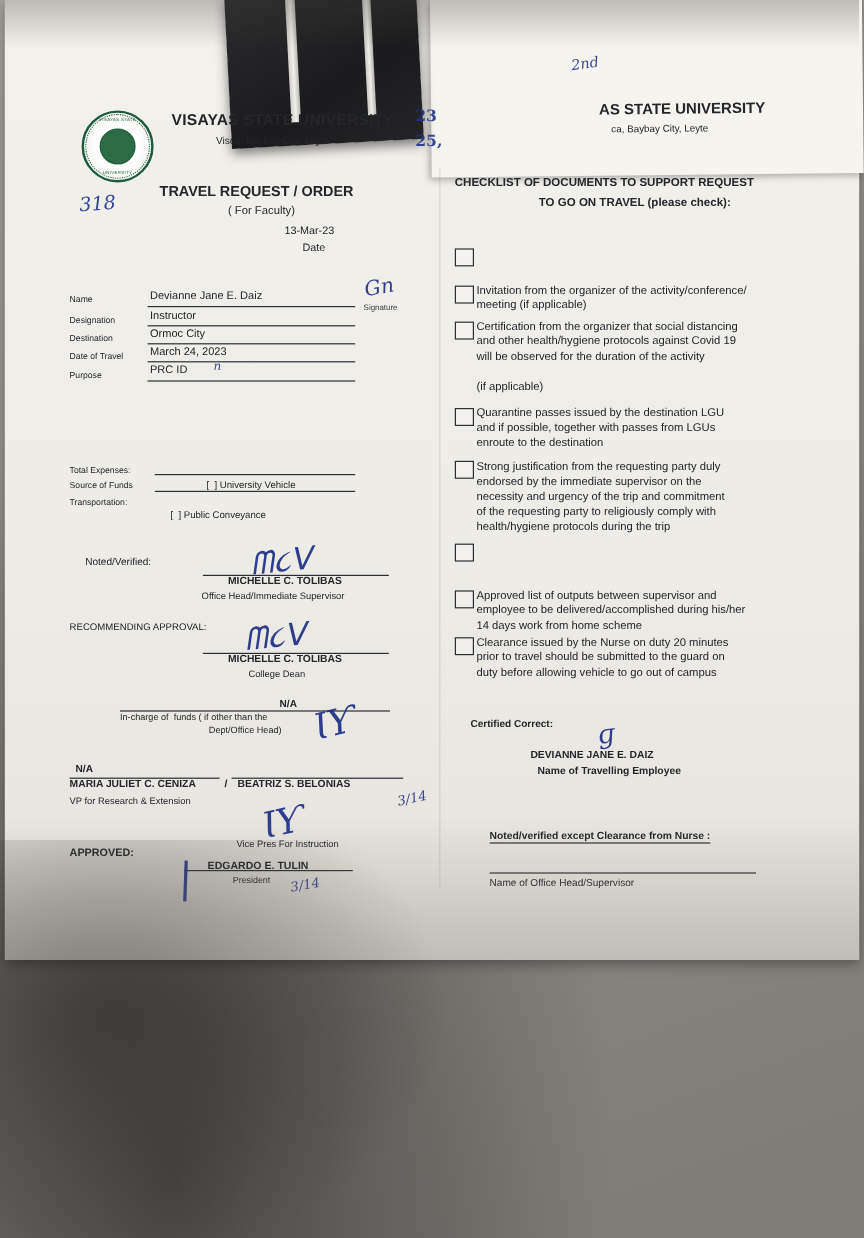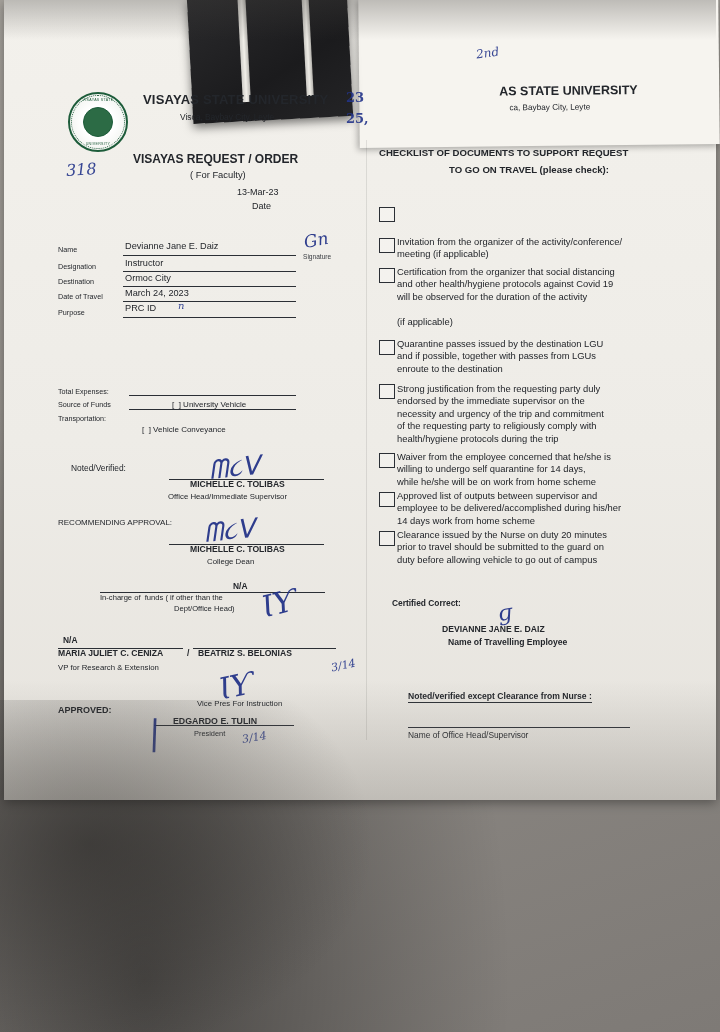--- a/index.html
+++ b/index.html
@@ -177,21 +177,21 @@
     <div class="seal">
       <div class="ring-text"></div>
       <div class="inner"></div>
       <div class="seal-label" style="top:4px;">VISAYAS STATE</div>
       <div class="seal-label" style="bottom:4px;">UNIVERSITY</div>
     </div>
 
     <div class="t b" style="left:139px; top:92px; font-size:13px; letter-spacing:0.2px;">VISAYAS STATE UNIVERSITY</div>
     <div class="t" style="left:176px; top:112px; font-size:8.4px;">Visca, Baybay City, Leyte</div>
 
-    <div class="t b" style="left:129px; top:152px; font-size:12px;">VISAYAS REQUEST / ORDER</div>
+    <div class="t b" style="left:129px; top:152px; font-size:12px;">TRAVEL REQUEST / ORDER</div>
     <div class="t" style="left:186px; top:169px; font-size:9.4px;">( For Faculty)</div>
     <div class="t" style="left:233px; top:187px; font-size:9px;">13-Mar-23</div>
     <div class="t" style="left:248px; top:201px; font-size:9px;">Date</div>
 
     <div class="t" style="left:299px; top:253px; font-size:6.6px; color:#3a3d42;">Signature</div>
 
     <div class="t" style="left:54px; top:245px; font-size:7.2px;">Name</div>
     <div class="t" style="left:121px; top:241px; font-size:9.2px;">Devianne Jane E. Daiz</div>
     <div class="line" style="left:119px; top:255px; width:173px;"></div>
 
@@ -212,21 +212,21 @@
     <div class="line" style="left:119px; top:317px; width:173px;"></div>
 
     <div class="t" style="left:54px; top:387px; font-size:7.2px;">Total Expenses:</div>
     <div class="line" style="left:125px; top:395px; width:167px;"></div>
 
     <div class="t" style="left:54px; top:400px; font-size:7.2px;">Source of Funds</div>
     <div class="line" style="left:125px; top:409px; width:167px;"></div>
 
     <div class="t" style="left:54px; top:414px; font-size:7.2px;">Transportation:</div>
     <div class="t" style="left:138px; top:400px; font-size:8px;padding-left:30px;">[  ] University Vehicle</div>
-    <div class="t" style="left:138px; top:425px; font-size:8px;">[  ] Vehicle Conveyance</div>
+    <div class="t" style="left:138px; top:425px; font-size:8px;">[  ] Public Conveyance</div>
 
     <div class="t" style="left:54px; top:463px; font-size:8.4px;margin-left:13px;">Noted/Verified:</div>
     <div class="line" style="left:165px; top:479px; width:155px;"></div>
     <div class="t b" style="left:186px; top:479px; font-size:8.6px;">MICHELLE C. TOLIBAS</div>
     <div class="t" style="left:164px; top:492px; font-size:7.8px;">Office Head/Immediate Supervisor</div>
 
     <div class="t" style="left:54px; top:518px; font-size:8px;">RECOMMENDING APPROVAL:</div>
     <div class="line" style="left:165px; top:544px; width:155px;"></div>
     <div class="t b" style="left:186px; top:544px; font-size:8.6px;">MICHELLE C. TOLIBAS</div>
     <div class="t" style="left:203px; top:557px; font-size:7.8px;">College Dean</div>
@@ -274,23 +274,20 @@
 enroute to the destination</div>
 
     <div class="box" style="left:375px; top:384px; width:14px; height:13px;"></div>
     <div class="t chk-label" style="left:393px; top:383px;">Strong justification from the requesting party duly
 endorsed by the immediate supervisor on the
 necessity and urgency of the trip and commitment
 of the requesting party to religiously comply with
 health/hygiene protocols during the trip</div>
 
     <div class="box" style="left:375px; top:453px; width:14px; height:13px;"></div>
-    <div class="t chk-label" style="left:393px; top:451px;">Waiver from the employee concerned that he/she is
-willing to undergo self quarantine for 14 days,
-while he/she will be on work from home scheme</div>
 
     <div class="box" style="left:375px; top:492px; width:14px; height:13px;"></div>
     <div class="t chk-label" style="left:393px; top:490px;">Approved list of outputs between supervisor and
 employee to be delivered/accomplished during his/her
 14 days work from home scheme</div>
 
     <div class="box" style="left:375px; top:531px; width:14px; height:13px;"></div>
     <div class="t chk-label" style="left:393px; top:529px;">Clearance issued by the Nurse on duty 20 minutes
 prior to travel should be submitted to the guard on
 duty before allowing vehicle to go out of campus</div>

